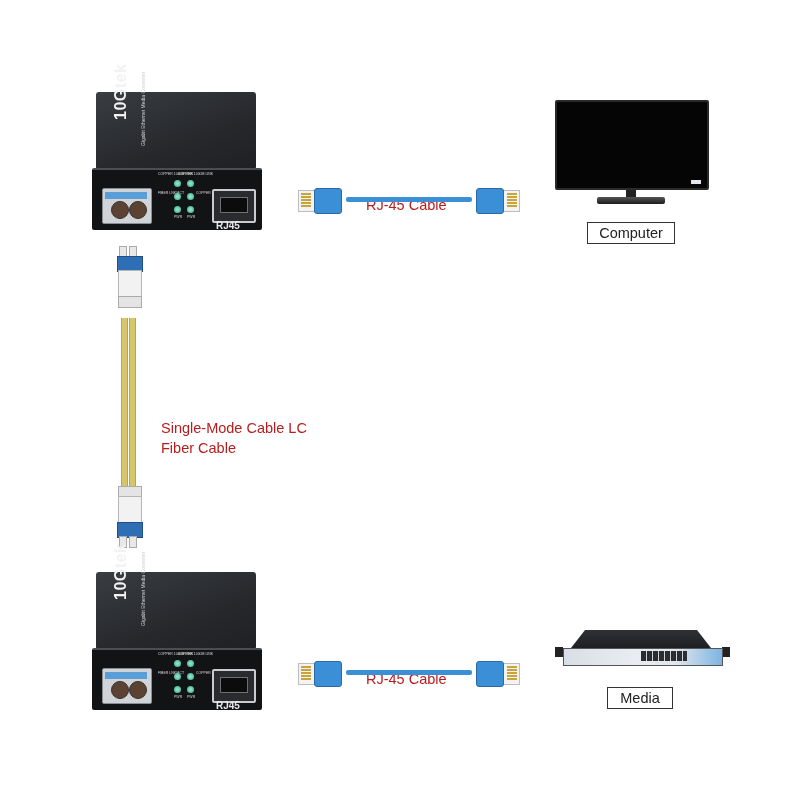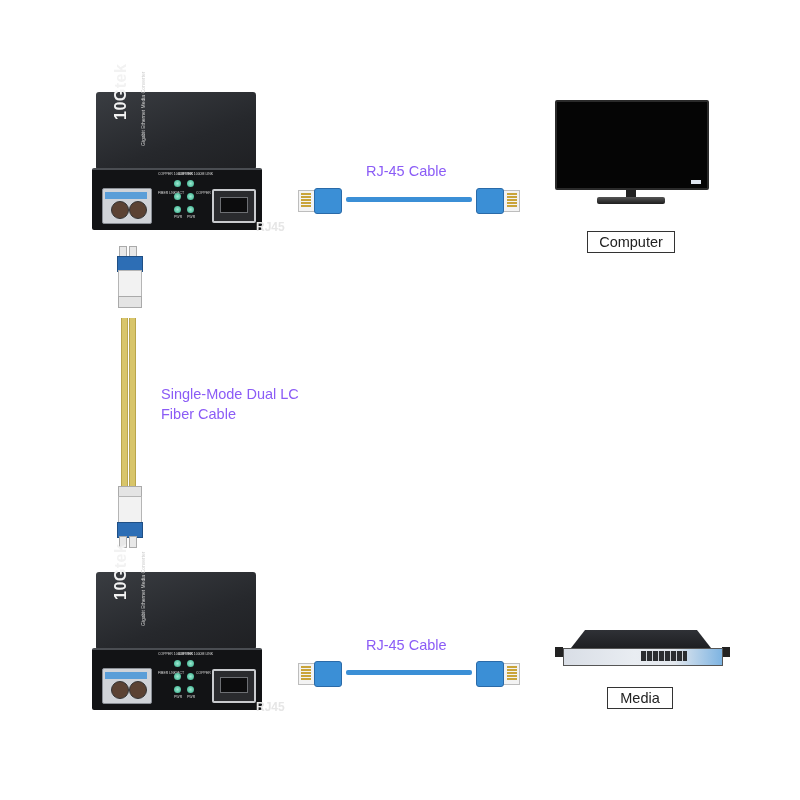--- a/index.html
+++ b/index.html
@@ -11,33 +11,33 @@
   .conv-front { position:absolute; left:0; top:76px; width:170px; height:60px; background:#121315; border-radius:2px; border-top:2px solid #4a4d52; }
   .brand { position:absolute; left:20px; top:28px; transform:rotate(-90deg); transform-origin:left top; color:#f2f2f2; font-weight:bold; font-size:16px; letter-spacing:0.5px; white-space:nowrap; }
   .brand-sub { position:absolute; left:48px; top:54px; transform:rotate(-90deg); transform-origin:left top; color:#cfcfcf; font-size:5px; white-space:nowrap; }
   .sfp { position:absolute; left:10px; top:96px; width:48px; height:34px; background:#d0d3d8; border:1px solid #8a8e95; border-radius:2px; }
   .sfp .blue { position:absolute; left:2px; top:3px; width:42px; height:7px; background:#5a9ed8; }
   .sfp .port { position:absolute; top:12px; width:16px; height:16px; border-radius:50%; background:#5b4233; border:1px solid #333; }
   .led { position:absolute; width:7px; height:7px; border-radius:50%; background:radial-gradient(circle,#9fe6d0 0%,#4fbf9d 70%,#2f7d66 100%); }
   .ledlbl { position:absolute; color:#d8d8d8; font-size:3.5px; white-space:nowrap; }
   .rj45 { position:absolute; left:120px; top:97px; width:40px; height:30px; border:2px solid #c9cbce; background:#2a2b2e; border-radius:2px; }
   .rj45 .inner { position:absolute; left:6px; top:6px; width:26px; height:14px; background:#0c0c0d; border:1px solid #6d6f73; }
-  .rj45lbl { position:absolute; left:124px; top:128px; color:#e6e6e6; font-size:12px; font-weight:bold;margin-left:40px; }
+  .rj45lbl { position:absolute; left:124px; top:128px; color:#e6e6e6; font-size:10px; font-weight:bold; }
 
   
   .rj-cable { position:absolute; width:222px; height:30px; }
   .rj-cable .wire { position:absolute; left:48px; top:12px; width:126px; height:5px; background:#3b8fd6; border-radius:2px; }
   .plug { position:absolute; top:3px; width:46px; height:24px; }
   .plug .body { position:absolute; top:0; width:26px; height:24px; background:#3b8fd6; border:1px solid #2a6aa8; border-radius:3px; }
   .plug .tip { position:absolute; top:2px; width:16px; height:20px; background:#f3f3f3; border:1px solid #bdbdbd; }
   .plug .gold { position:absolute; top:5px; width:10px; height:14px; background:repeating-linear-gradient(0deg,#c9a43a 0 2px,#f3f3f3 2px 3px); }
   .plug.left .tip { left:0; } .plug.left .gold { left:3px; } .plug.left .body { left:16px; }
   .plug.right .tip { right:0; } .plug.right .gold { right:3px; } .plug.right .body { right:16px; }
 
-  .cable-label { position:absolute; font-size:14.5px; color:#8b5cf6; white-space:nowrap; }
+  .cable-label { position:absolute; font-size:14.5px; color:#b91c1c; white-space:nowrap;margin-top:34px; }
 
   
   .fiber { position:absolute; left:115px; top:246px; width:30px; height:310px; }
   .fiber .strand { position:absolute; top:72px; width:5px; height:168px; background:#d8c56a; border-left:1px solid #b9a54c; border-right:1px solid #b9a54c; }
   .lc { position:absolute; width:26px; }
   .lc .cap { position:absolute; width:6px; height:10px; background:#e8e8e8; border:1px solid #aaa; }
   .lc .blue { position:absolute; width:24px; height:14px; background:#2d6eb5; border:1px solid #1f4f85; }
   .lc .white { position:absolute; width:22px; height:26px; background:#f2f2f2; border:1px solid #b5b5b5; }
   .lc .boot { position:absolute; width:22px; height:10px; background:#e4e4e4; border:1px solid #aaa; }
 
@@ -102,21 +102,21 @@
       <div class="body"></div>
     </div>
 </div>
 
 <div class="monitor">
   <div class="screen"></div>
   <div class="badge"></div>
   <div class="neck"></div>
   <div class="base"></div>
 </div>
-<div class="boxlabel" style="left:587px; top:231px; width:86px; height:20px;">Computer</div>
+<div class="boxlabel" style="left:587px; top:222px; width:86px; height:20px;">Computer</div>
 
 <div class="fiber">
 
   <div class="lc" style="left:2px; top:0;">
     <div class="cap" style="left:2px; top:0;"></div>
     <div class="cap" style="left:12px; top:0;"></div>
     <div class="blue" style="left:0; top:10px;"></div>
     <div class="white" style="left:1px; top:24px;"></div>
     <div class="boot" style="left:1px; top:50px;"></div>
   </div>
@@ -124,21 +124,21 @@
   <div class="strand" style="left:14px;"></div>
 
   <div class="lc" style="left:2px; top:240px;">
     <div class="boot" style="left:1px; top:0;"></div>
     <div class="white" style="left:1px; top:10px;"></div>
     <div class="blue" style="left:0; top:36px;"></div>
     <div class="cap" style="left:2px; top:50px;"></div>
     <div class="cap" style="left:12px; top:50px;"></div>
   </div>
 </div>
-<div class="cable-label" style="left:161px; top:386px;">Single-Mode Dual LC</div>
+<div class="cable-label" style="left:161px; top:386px;">Single-Mode Cable LC</div>
 <div class="cable-label" style="left:161px; top:406px;">Fiber Cable</div>
 
 <div class="converter" style="left:92px; top:572px;">
   <div class="conv-top"></div>
   <div class="brand">10Gtek</div>
   <div class="brand-sub">Gigabit Ethernet Media Converter</div>
   <div class="conv-front"></div>
   <div class="sfp">
     <div class="blue"></div>
     <div class="port" style="left:8px;"></div>

